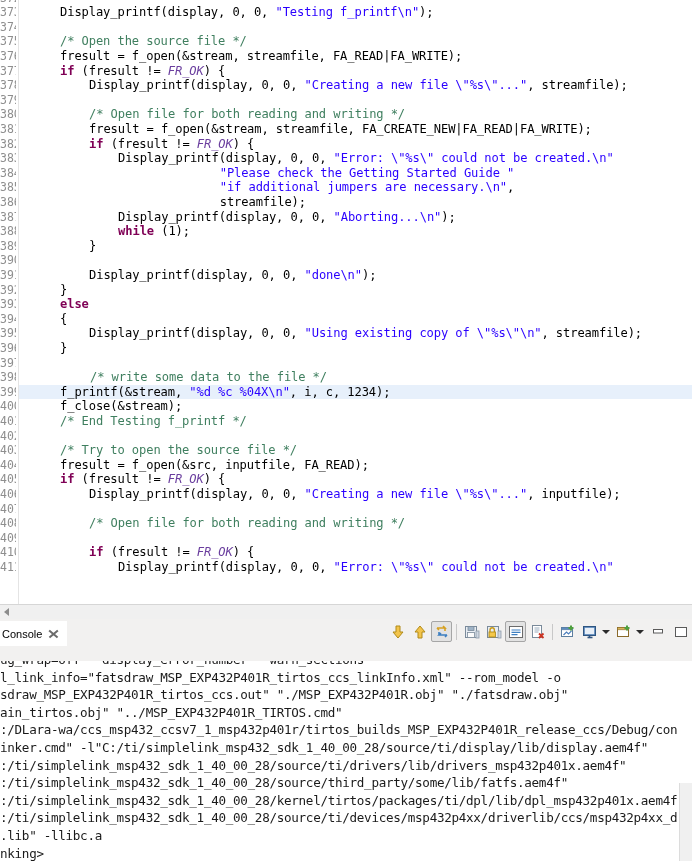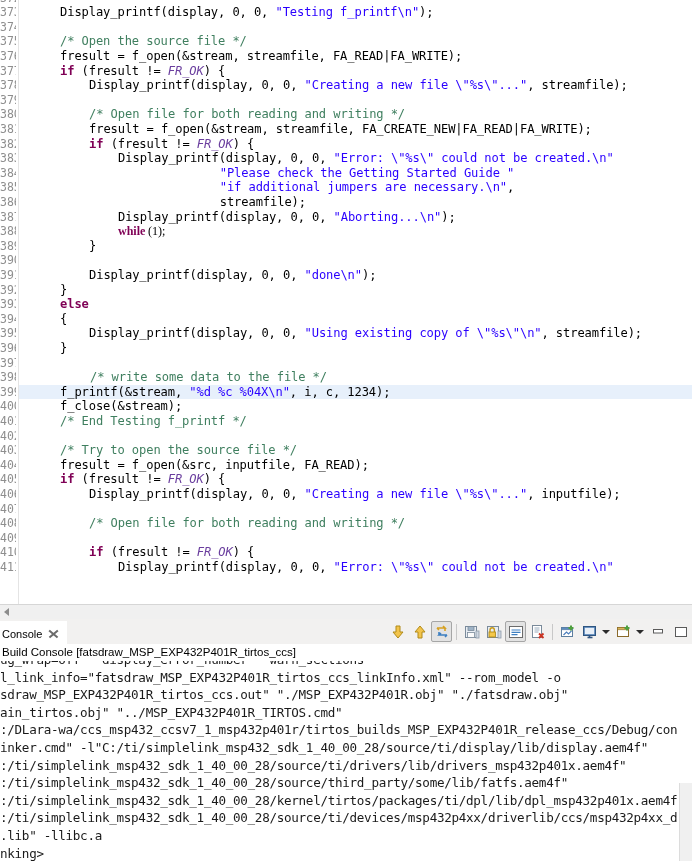--- a/index.html
+++ b/index.html
@@ -297,21 +297,21 @@
         <div class="codeline" style="top: 78.1px; left: 70.08px;"><span class="n">Display_printf(display, 0, 0, </span><span class="s">"Creating a new file \"%s\"..."</span><span class="n">, streamfile);</span></div>
         <div class="codeline" style="top: 92.7px; left: 12px;"></div>
         <div class="codeline" style="top: 107.3px; left: 70.08px;"><span class="c">/* Open file for both reading and writing */</span></div>
         <div class="codeline" style="top: 121.9px; left: 70.08px; text-align: right;"><span class="n">fresult = </span><span class="fn">f_open</span><span class="n">(&amp;stream, streamfile, FA_CREATE_NEW|FA_READ|FA_WRITE);</span></div>
         <div class="codeline" style="top: 136.5px; left: 70.08px;"><span class="k">if</span><span class="n"> (fresult != </span><span class="it">FR_OK</span><span class="n">) {</span></div>
         <div class="codeline" style="top: 151.1px; left: 99.12px;"><span class="n">Display_printf(display, 0, 0, </span><span class="s">"Error: \"%s\" could not be created.\n"</span></div>
         <div class="codeline" style="top: 165.7px; left: 200.76px;"><span class="s">"Please check the Getting Started Guide "</span></div>
         <div class="codeline" style="top: 180.3px; left: 200.76px;"><span class="s">"if additional jumpers are necessary.\n"</span><span class="n">,</span></div>
         <div class="codeline" style="top: 194.9px; left: 200.76px;"><span class="n">streamfile);</span></div>
         <div class="codeline" style="top: 209.5px; left: 99.12px;"><span class="n">Display_printf(display, 0, 0, </span><span class="s">"Aborting...\n"</span><span class="n">);</span></div>
-        <div class="codeline" style="top: 224.1px; left: 99.12px; font-family: Liberation Serif, serif;"><span class="k">while</span><span class="n"> (1);</span></div>
+        <div class="codeline" style="top: 224.1px; left: 99.12px;"><span class="k">while</span><span class="n"> (1);</span></div>
         <div class="codeline" style="top: 238.7px; left: 70.08px;"><span class="n">}</span></div>
         <div class="codeline" style="top: 253.3px; left: 12px;"></div>
         <div class="codeline" style="top: 267.9px; left: 70.08px;"><span class="n">Display_printf(display, 0, 0, </span><span class="s">"done\n"</span><span class="n">);</span></div>
         <div class="codeline" style="top: 282.5px; left: 41.04px;"><span class="n">}</span></div>
         <div class="codeline" style="top: 297.1px; left: 41.04px;"><span class="k">else</span></div>
         <div class="codeline" style="top: 311.7px; left: 41.04px;"><span class="n">{</span></div>
         <div class="codeline" style="top: 326.3px; left: 70.08px;"><span class="n">Display_printf(display, 0, 0, </span><span class="s">"Using existing copy of \"%s\"\n"</span><span class="n">, streamfile);</span></div>
         <div class="codeline" style="top: 340.9px; left: 41.04px;"><span class="n">}</span></div>
         <div class="codeline" style="top: 355.5px; left: 12px;"></div>
         <div class="codeline" style="top: 370.1px; left: 26px; margin-left: 45px;"><span class="c">/* write some data to the file */</span></div>
@@ -441,23 +441,20 @@
 
         <div class="tbtn">
           <svg width="16" height="16" viewBox="0 0 16 16">
             <rect x="3.5" y="3.5" width="11" height="9" fill="#ffffff" stroke="#5a5a5a" stroke-width="1"></rect>
           </svg>
         </div>
 
       </div>
     </div>
 
-    <div id="console-title-row">
-      <div id="console-title">Build Console [fatsdraw_MSP_EXP432P401R_tirtos_ccs]</div>
-    </div>
 
     <div id="console-body">
         <div class="conline" style="top: -10px;">ug_wrap=off --display_error_number --warn_sections</div>
         <div class="conline" style="top: 7.6px;">l_link_info="fatsdraw_MSP_EXP432P401R_tirtos_ccs_linkInfo.xml" --rom_model -o</div>
         <div class="conline" style="top: 25.2px;">sdraw_MSP_EXP432P401R_tirtos_ccs.out" "./MSP_EXP432P401R.obj" "./fatsdraw.obj"</div>
         <div class="conline" style="top: 42.8px;">ain_tirtos.obj" "../MSP_EXP432P401R_TIRTOS.cmd"</div>
         <div class="conline" style="top: 60.4px;">:/DLara-wa/ccs_msp432_ccsv7_1_msp432p401r/tirtos_builds_MSP_EXP432P401R_release_ccs/Debug/configP</div>
         <div class="conline" style="top: 78px;">inker.cmd" -l"C:/ti/simplelink_msp432_sdk_1_40_00_28/source/ti/display/lib/display.aem4f"</div>
         <div class="conline" style="top: 95.6px;">:/ti/simplelink_msp432_sdk_1_40_00_28/source/ti/drivers/lib/drivers_msp432p401x.aem4f"</div>
         <div class="conline" style="top: 113.2px;">:/ti/simplelink_msp432_sdk_1_40_00_28/source/third_party/some/lib/fatfs.aem4f"</div>

